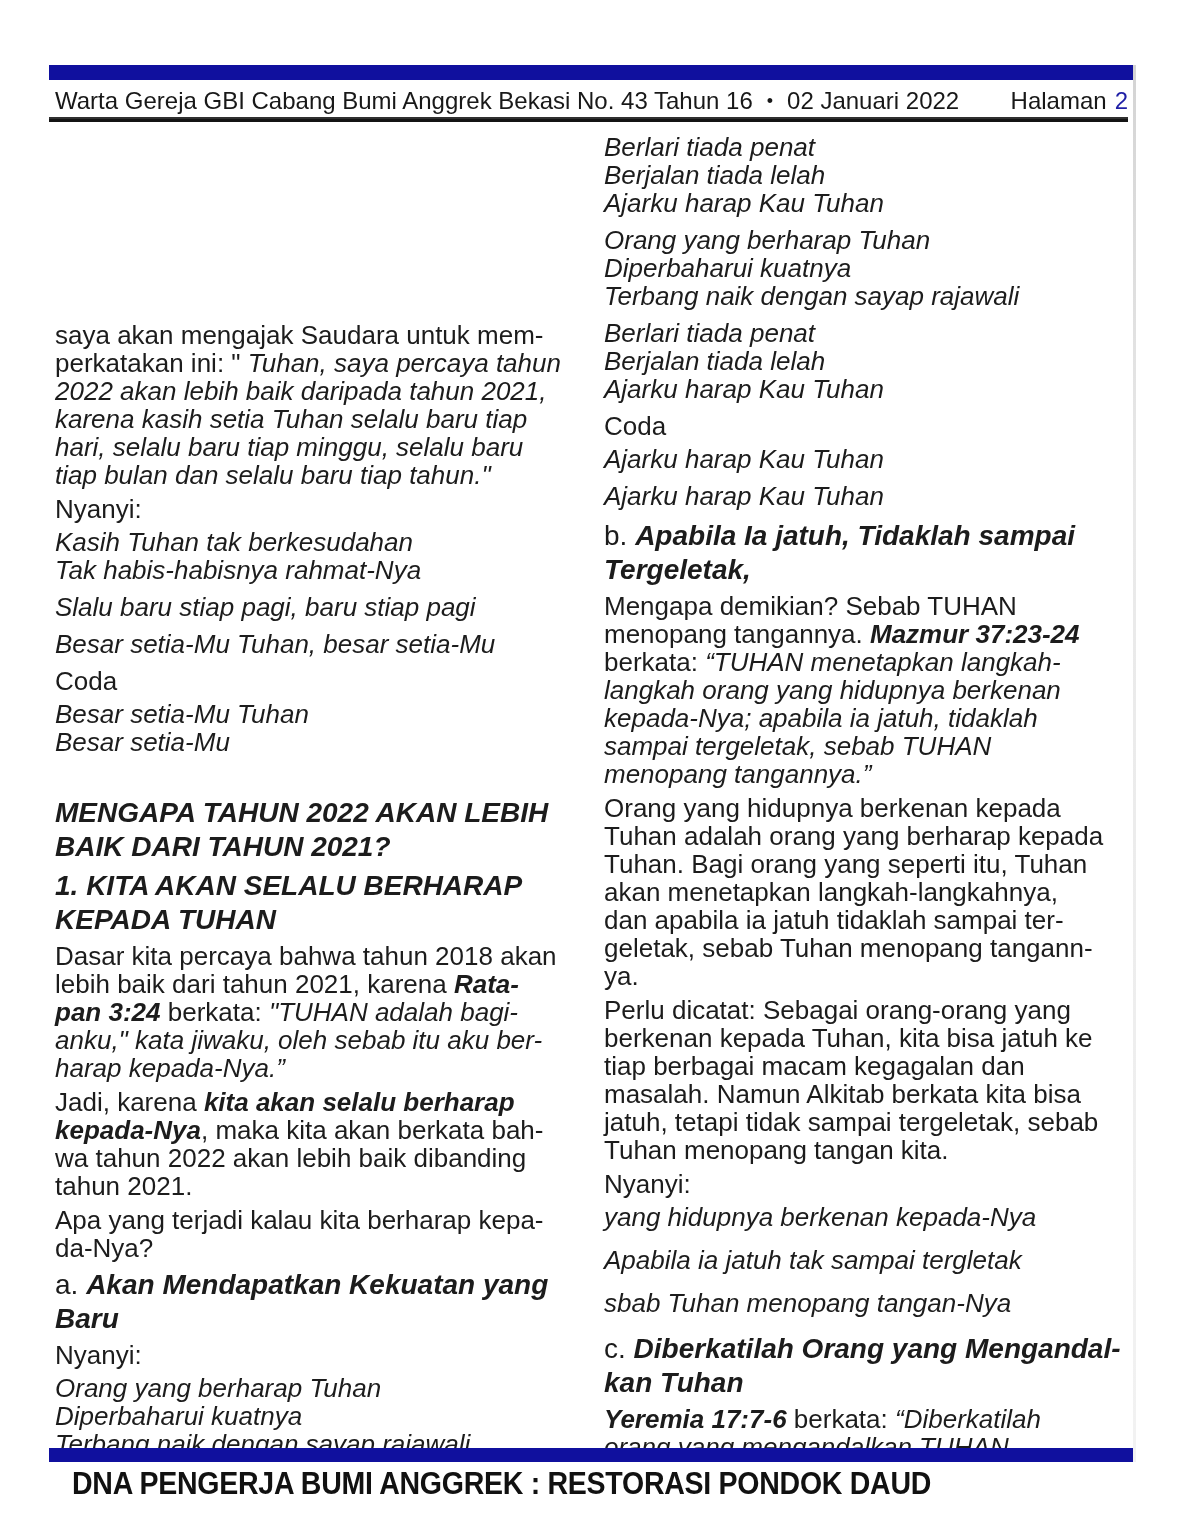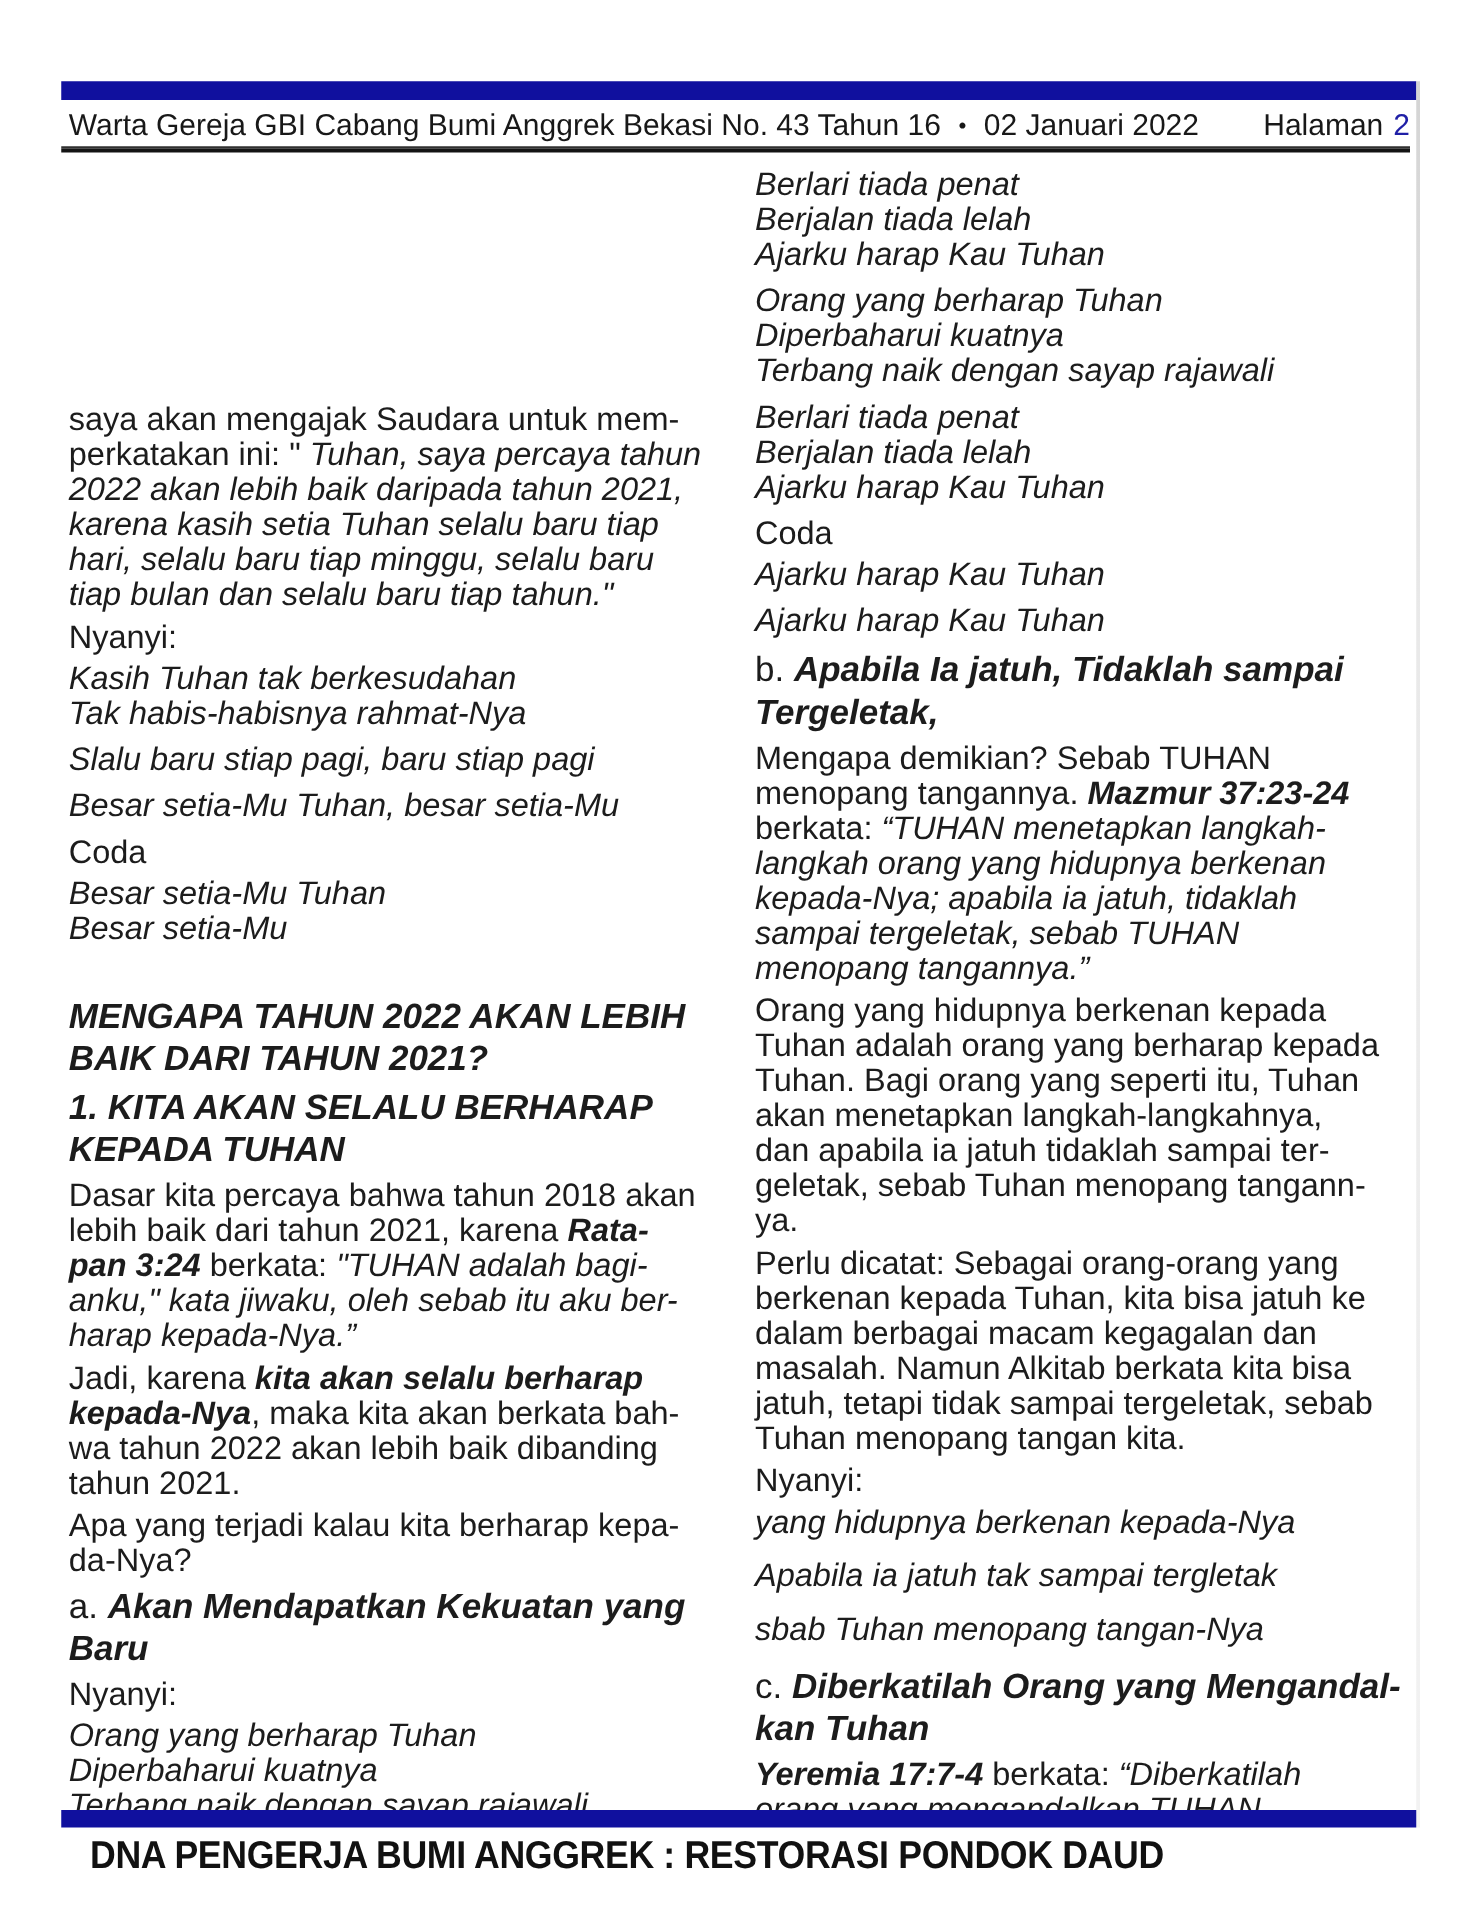--- a/index.html
+++ b/index.html
@@ -136,31 +136,31 @@
 menopang tangannya.”</span></div>
       <div class="block paragraph"><span class="seg-r">Orang yang hidupnya berkenan kepada
 Tuhan adalah orang yang berharap kepada
 Tuhan. Bagi orang yang seperti itu, Tuhan
 akan menetapkan langkah-langkahnya,
 dan apabila ia jatuh tidaklah sampai ter-
 geletak, sebab Tuhan menopang tangann-
 ya.</span></div>
       <div class="block paragraph"><span class="seg-r">Perlu dicatat: Sebagai orang-orang yang
 berkenan kepada Tuhan, kita bisa jatuh ke
-dalam berbagai macam kegagalan dan
+tiap berbagai macam kegagalan dan
 masalah. Namun Alkitab berkata kita bisa
 jatuh, tetapi tidak sampai tergeletak, sebab
 Tuhan menopang tangan kita.</span></div>
       <div class="block label"><span class="seg-r">Nyanyi:</span></div>
       <div class="block lyric spaced"><span class="seg-i">yang hidupnya berkenan kepada-Nya</span></div>
       <div class="block lyric spaced"><span class="seg-i">Apabila ia jatuh tak sampai tergletak</span></div>
       <div class="block lyric spaced"><span class="seg-i">sbab Tuhan menopang tangan-Nya</span></div>
       <div class="block heading"><span class="seg-r">c. </span><span class="seg-b">Diberkatilah Orang yang Mengandal-
 kan Tuhan</span></div>
-      <div class="block paragraph"><span class="seg-b">Yeremia 17:7-4</span><span class="seg-r"> berkata: </span><span class="seg-i">“Diberkatilah
+      <div class="block paragraph"><span class="seg-b">Yeremia 17:7-6</span><span class="seg-r"> berkata: </span><span class="seg-i">“Diberkatilah
 orang yang mengandalkan TUHAN,</span></div>
     </div>
 </div>
 
 <div class="page-edge"></div>
 
 <div id="bottom-bar" class="navy-bar"></div>
 <div class="footer-text">DNA PENGERJA BUMI ANGGREK : RESTORASI PONDOK DAUD</div>
 
 </body></html>

